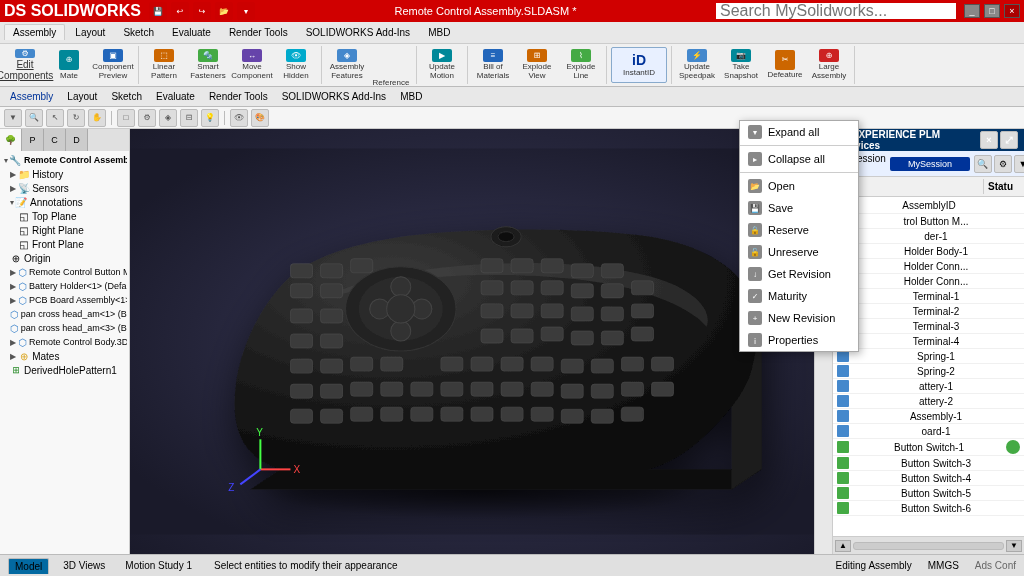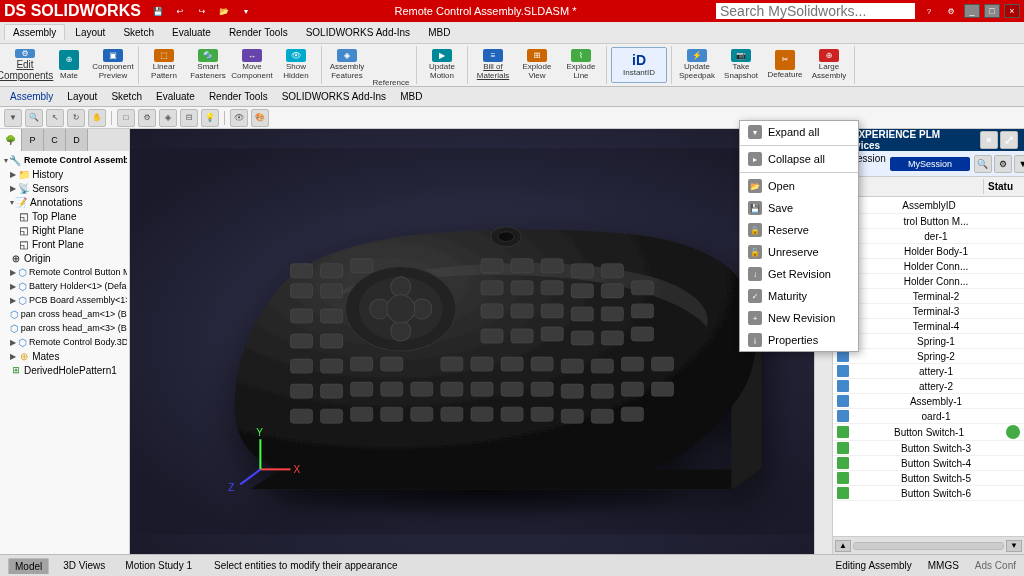--- a/index.html
+++ b/index.html
@@ -347,21 +347,21 @@
       border-top: 1px solid #bbb;
       font-size: 10px;
       gap: 8px;
     }
     .status-tab {
       padding: 2px 6px;
       cursor: pointer;
       border-radius: 2px 2px 0 0;
     }
     .status-tab.active {
-      background: #a3a3a3;
+      background: #0369a1;
       border: 1px solid #bbb;
       border-bottom: none;
     }
 
     
     #vtoolbar {
       width: 18px;
       background: #e8e8e8;
       border-left: 1px solid #ccc;
       display: flex;
@@ -405,21 +405,21 @@
     <span class="sw-logo">DS SOLIDWORKS</span>
     <div class="tb3-icon" style="background:#cc0000;border:none;color:white;font-size:8px;">💾</div>
     <div class="tb3-icon" style="background:#cc0000;border:none;color:white;">↩</div>
     <div class="tb3-icon" style="background:#cc0000;border:none;color:white;">↪</div>
     <div class="tb3-icon" style="background:#cc0000;border:none;color:white;">📂</div>
     <div class="tb3-icon" style="background:#cc0000;border:none;color:white;font-size:8px;">▾</div>
   </div>
   <div id="title-bar-center">Remote Control Assembly.SLDASM *</div>
   <div id="title-bar-right" style="display:flex;align-items:center;gap:4px;">
     <div style="position:relative;width:200px;">
-      <input type="text" style="width: 199px; height: 16px; font-size: 14px; padding: 0px 4px; border: none; background: white; color: rgb(51, 51, 51);" placeholder="Search MySolidworks...">
+      <input type="text" style="width: 240px; height: 16px; font-size: 16px; padding: 0px 4px; border: none; background: white; color: rgb(51, 51, 51);" placeholder="Search MySolidworks...">
     </div>
     <div class="tb3-icon" style="background:#cc0000;border:none;color:white;">?</div>
     <div class="tb3-icon" style="background:#cc0000;border:none;color:white;font-size:8px;">⚙</div>
     <div class="title-btn">_</div>
     <div class="title-btn">□</div>
     <div class="title-btn" style="background:#aa0000;">×</div>
   </div>
 </div>
 
 <div id="ribbon">
@@ -477,21 +477,21 @@
     </div>
     <div class="ribbon-group">
       <div class="ribbon-btn">
         <div class="ribbon-icon" style="background:#008899;font-size:8px;color:white;">▶</div>
         <span style="font-size:8px;line-height:1.1;">Update<br>Motion</span>
       </div>
     </div>
     <div class="ribbon-group">
       <div class="ribbon-btn">
         <div class="ribbon-icon" style="background:#2266bb;font-size:8px;color:white;">≡</div>
-        <span style="font-size:8px;line-height:1.1;text-decoration:underline;">Bill of<br>Materials</span>
+        <span style="font-size:8px;line-height:1.1;">Bill of<br>Materials</span>
       </div>
       <div class="ribbon-btn">
         <div class="ribbon-icon" style="background:#cc6600;font-size:8px;color:white;">⊞</div>
         <span style="font-size:8px;line-height:1.1;">Explode<br>View</span>
       </div>
       <div class="ribbon-btn">
         <div class="ribbon-icon" style="background:#44aa44;font-size:8px;color:white;">⌇</div>
         <span style="font-size:8px;line-height:1.1;">Explode<br>Line</span>
       </div>
     </div>
@@ -875,20 +875,24 @@
       <div class="rp-row">
         <div class="rp-row-icon"></div>
         <span class="rp-row-text">Holder Conn...</span>
       </div>
       <div class="rp-row">
         <div class="rp-row-icon"></div>
         <span class="rp-row-text">Holder Conn...</span>
       </div>
       <div class="rp-row">
         <div class="rp-row-icon"></div>
+        <span class="rp-row-text">Terminal-1</span>
+      </div>
+      <div class="rp-row">
+        <div class="rp-row-icon"></div>
         <span class="rp-row-text">Terminal-2</span>
       </div>
       <div class="rp-row">
         <div class="rp-row-icon"></div>
         <span class="rp-row-text">Terminal-3</span>
       </div>
       <div class="rp-row">
         <div class="rp-row-icon"></div>
         <span class="rp-row-text">Terminal-4</span>
       </div>

